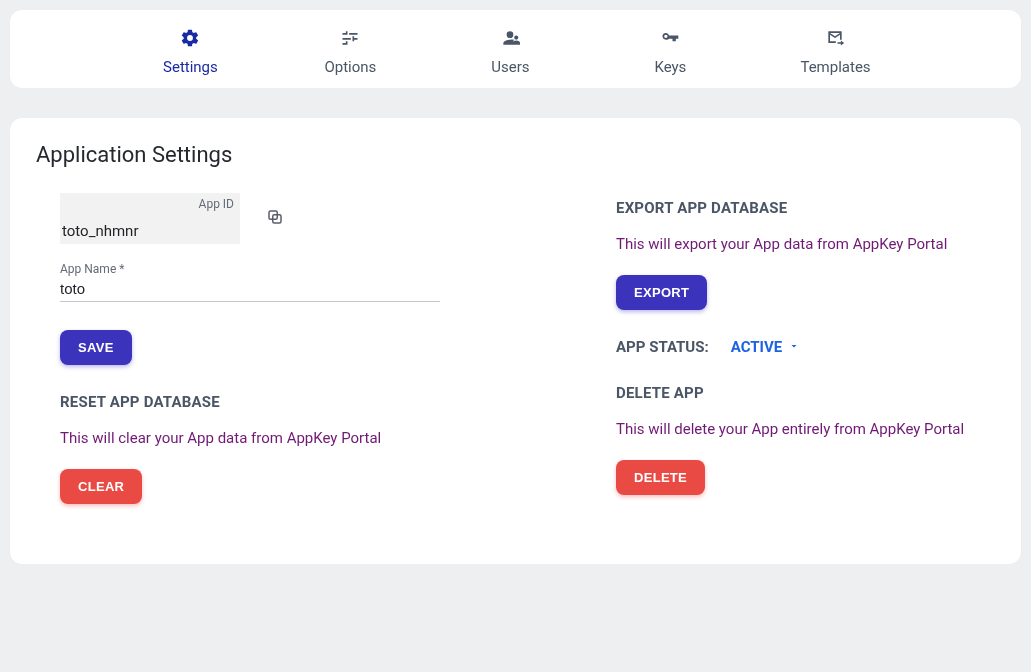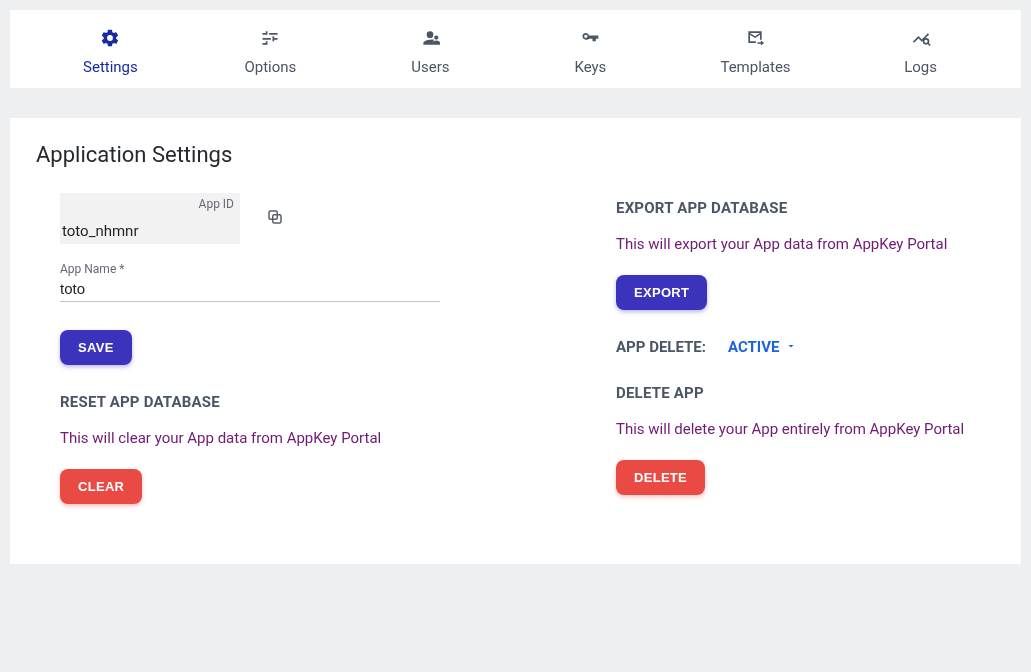--- a/index.html
+++ b/index.html
@@ -7,21 +7,21 @@
     margin: 0;
     padding: 10px;
     background: #edeff0;
     font-family: -apple-system, BlinkMacSystemFont, "Segoe UI", Roboto, "Helvetica Neue", Arial, sans-serif;
     color: #2d3748;
     font-size: 14px;
     width: 1031px;
   }
   .card {
     background: #fff;
-    border-radius: 0;
+    border-radius: 12px;
     box-shadow: 0 0 1px rgba(0,0,0,0.05);
   }
   
   .tabs-card {
     padding: 18px 0 12px 0;
     margin-bottom: 30px;
   }
   .tabs {
     display: flex;
     justify-content: center;
@@ -188,30 +188,20 @@
       </span>
       <span class="tab-label">Keys</span>
     </div>
     <div class="tab">
       <span class="tab-icon">
         <svg viewBox="0 0 24 24" width="20" height="20" fill="currentColor">
             <path d="M4 4h16v10h-2V8l-6 4-6-4v8h7v2H4V4zm2 2 6 4 6-4H6zm13 9 4 3-4 3v-2h-4v-2h4v-2z"></path>
           </svg>
       </span>
       <span class="tab-label">Templates</span>
-    </div>
-    <div class="tab">
-      <span class="tab-icon">
-        <svg viewBox="0 0 24 24" width="20" height="20" fill="none" stroke="currentColor" stroke-width="2">
-            <polyline points="3 17 9 11 13 15 21 7"></polyline>
-            <circle cx="18" cy="16" r="3"></circle>
-            <line x1="20" y1="18" x2="23" y2="21"></line>
-          </svg>
-      </span>
-      <span class="tab-label">Logs</span>
     </div>
   </div>
 </div>
 
 <div class="card settings-card">
   <h2 class="page-title">Application Settings</h2>
 
   <div class="columns">
 
     <div class="col-left">
@@ -242,21 +232,21 @@
       <p class="section-desc">This will clear your App data from AppKey Portal</p>
       <button class="btn btn-danger">CLEAR</button>
     </div>
 
     <div class="col-right">
       <h4 class="section-head">EXPORT APP DATABASE</h4>
       <p class="section-desc">This will export your App data from AppKey Portal</p>
       <button class="btn btn-primary">EXPORT</button>
 
       <div class="status-row">
-        <span class="status-label">APP DELETE:</span>
+        <span class="status-label">APP STATUS:</span>
         <span class="status-select">
           <span>ACTIVE</span>
           <span>
             <svg viewBox="0 0 24 24" fill="currentColor">
                 <path d="M7 10l5 5 5-5z"></path>
               </svg>
           </span>
         </span>
       </div>
 

